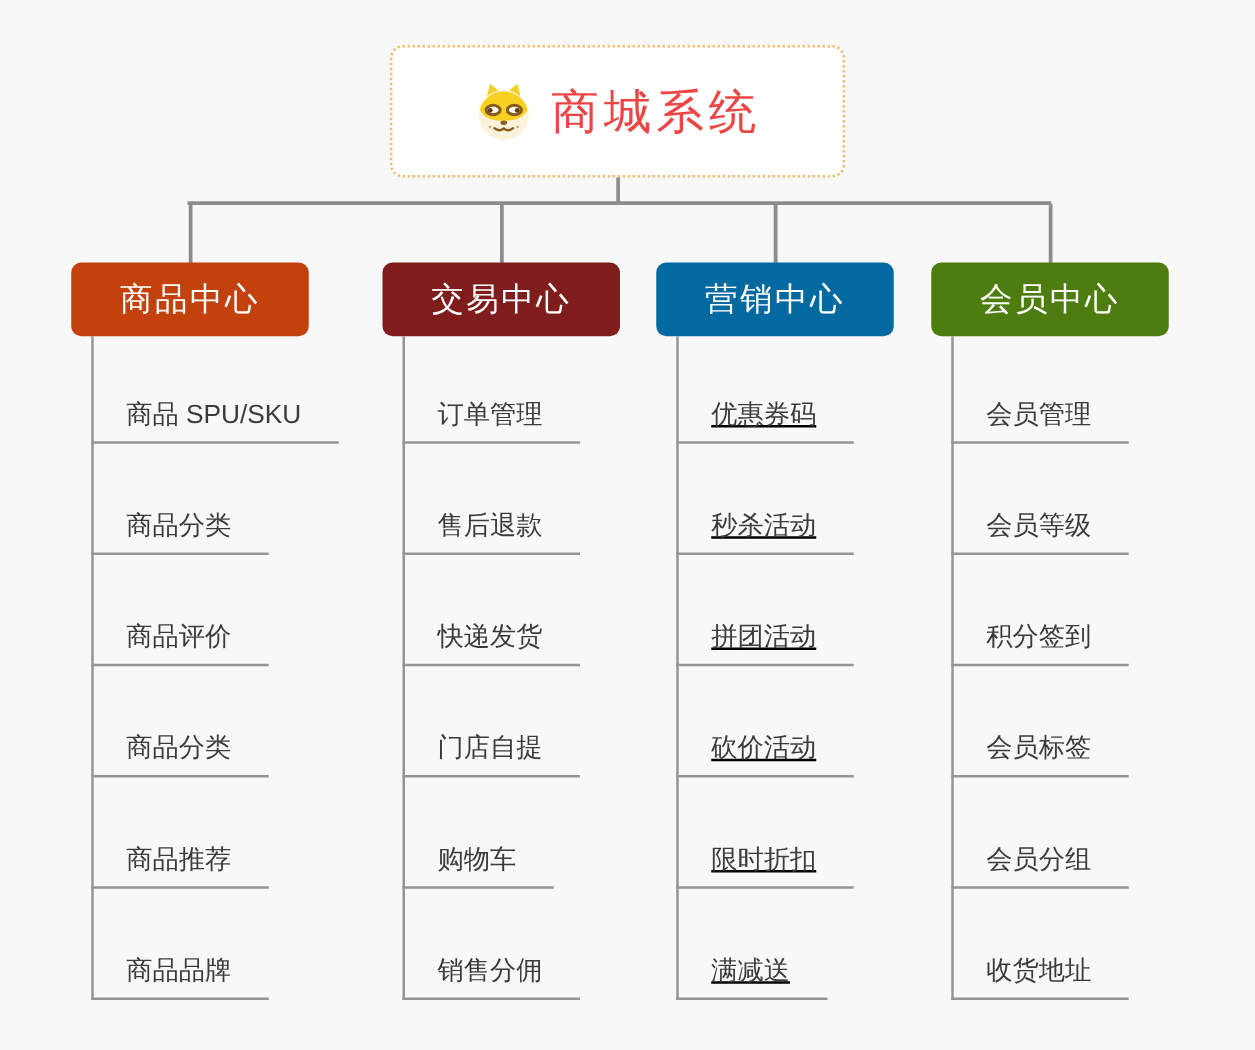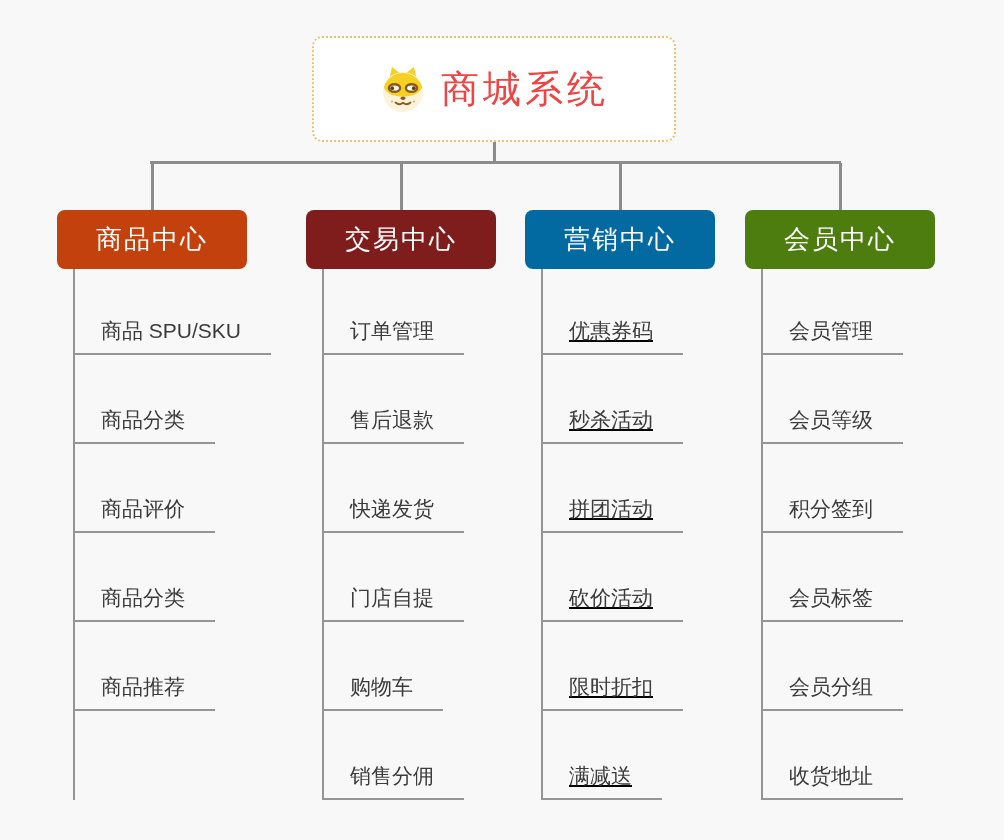--- a/index.html
+++ b/index.html
@@ -95,20 +95,23 @@
         </div>
         <div class="leaf">
           <span>商品评价</span>
         </div>
         <div class="leaf">
           <span>商品分类</span>
         </div>
         <div class="leaf">
           <span>商品推荐</span>
         </div>
+        <div class="leaf">
+          <span>商品品牌</span>
+        </div>
       </div>
       <div class="line drop" style="left: 399.5px;"></div>
       <div class="branch-box" style="left: 306px; background: #7f1d1d;">
         <span>交易中心</span>
       </div>
       <div class="vline" style="left: 322px;"></div>
       <div class="col" style="left: 322px;">
         <div class="leaf">
           <span>订单管理</span>
         </div>

